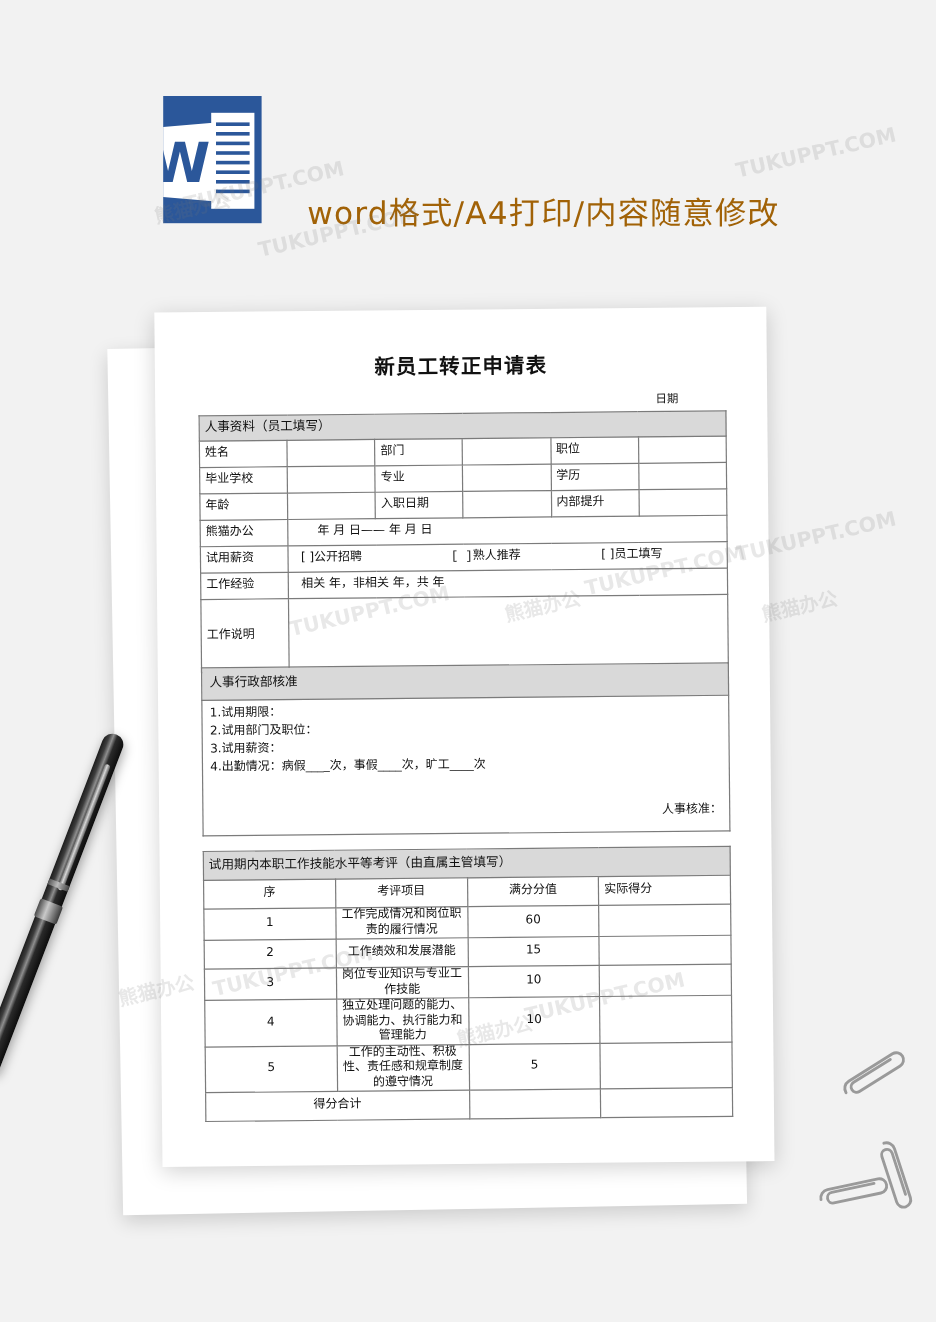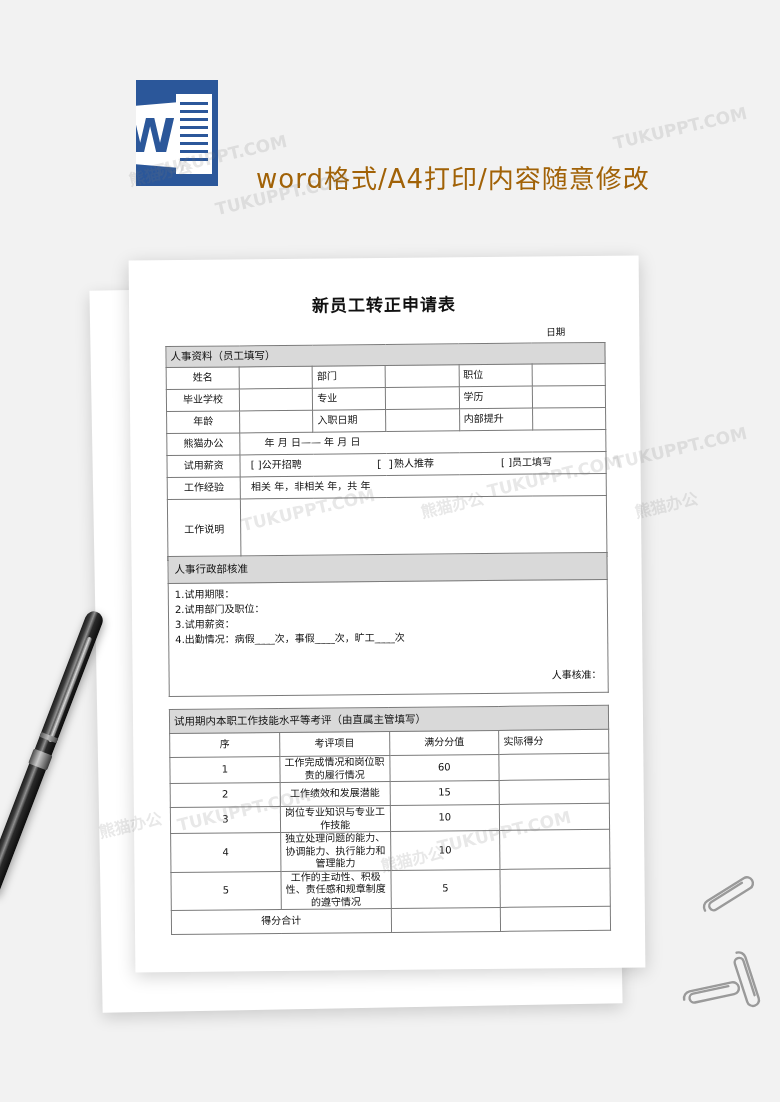--- a/index.html
+++ b/index.html
@@ -97,21 +97,21 @@
     line-height:1.25;
   }
   .sec-head td{
     background:#d9d9d9;
     font-size:10.5px;
     height:20px;
   }
   .tbl-main{
     position:absolute;left:36px;top:86px;width:440px;
   }
-  .tbl-main td.lbl{width:62px;text-align:center;}
+  .tbl-main td.lbl{width:62px;}
   .tbl-main td.v1{width:86px;}
   .tbl-main td.lbl2{width:60px;}
   .tbl-main td.v2{width:78px;}
   .tbl-main td.lbl3{width:62px;}
   .tbl-main td.v3{width:92px;}
   .note-cell{height:60px;vertical-align:middle;}
 
   .tbl-hr{
     position:absolute;left:36px;top:296px;width:440px;
   }

